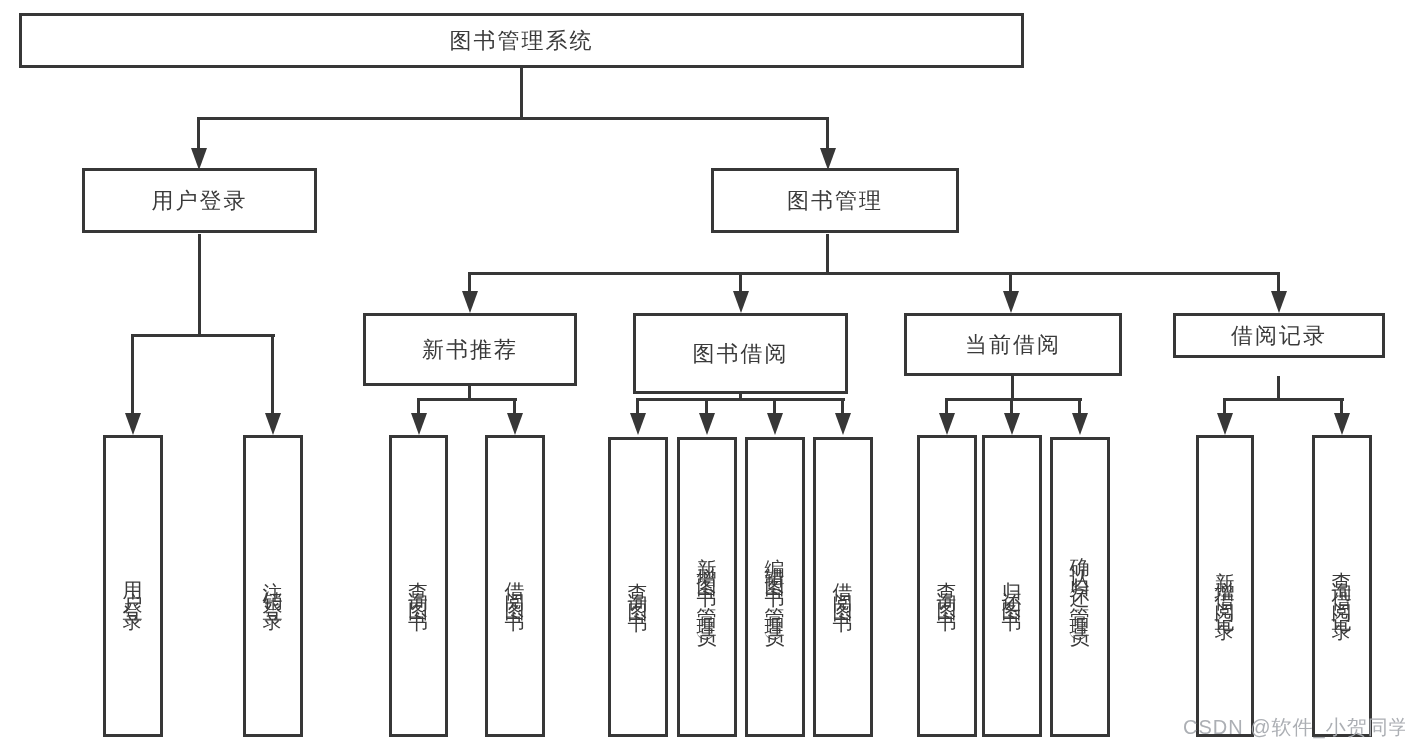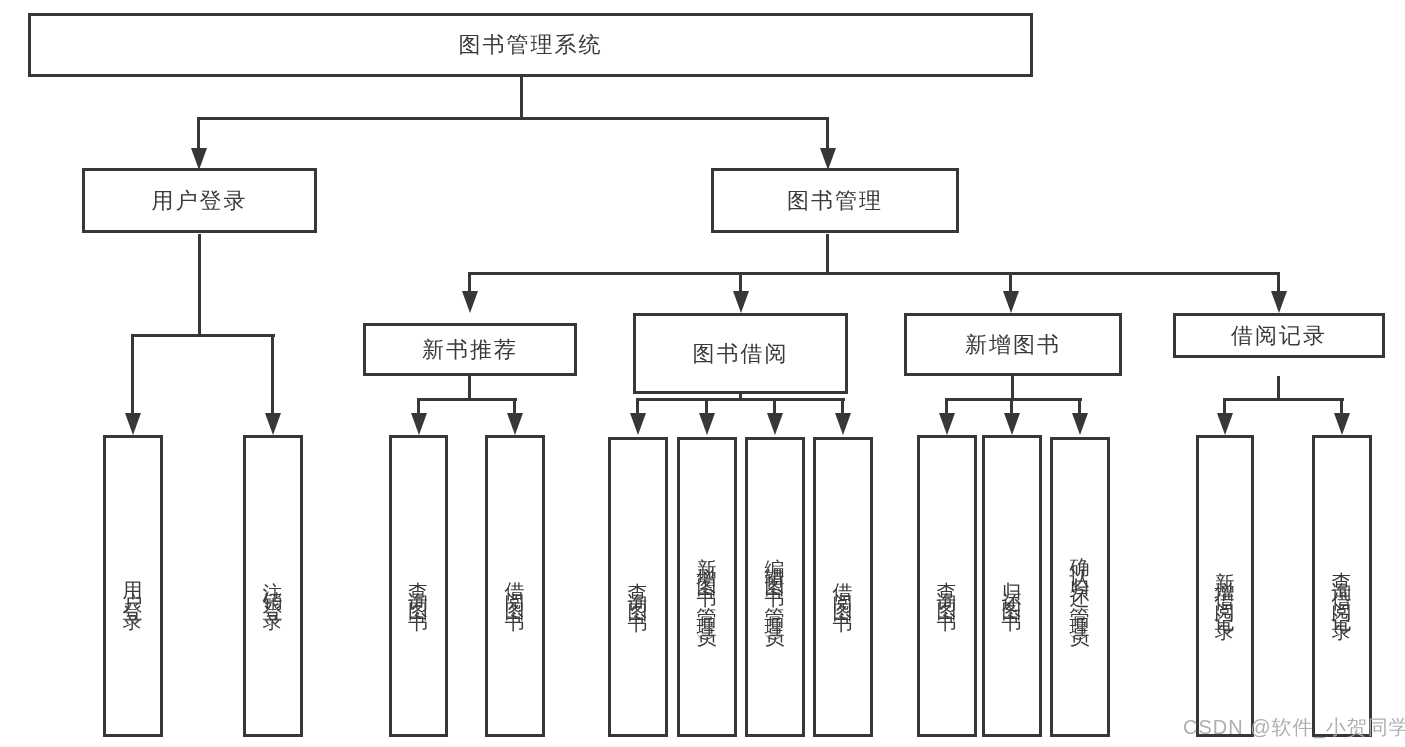--- a/index.html
+++ b/index.html
@@ -104,28 +104,28 @@
   <div class="vl" style="left:1078px;top:398px;height:17px"></div>
   <div class="ah" style="left:1072px;top:413px"></div>
 
   <div class="vl" style="left:1277px;top:376px;height:24px"></div>
   <div class="hl" style="left:1223px;top:398px;width:121px"></div>
   <div class="vl" style="left:1223px;top:398px;height:17px"></div>
   <div class="ah" style="left:1217px;top:413px"></div>
   <div class="vl" style="left:1340px;top:398px;height:17px"></div>
   <div class="ah" style="left:1334px;top:413px"></div>
 
-  <div class="box" style="left:28px;top:13px;width:1005px;height:64px">图书管理系统</div>
+  <div class="box" style="left:19px;top:13px;width:1005px;height:55px">图书管理系统</div>
 
   <div class="box" style="left:82px;top:168px;width:235px;height:65px">用户登录</div>
   <div class="box" style="left:711px;top:168px;width:248px;height:65px">图书管理</div>
 
-  <div class="box" style="left:363px;top:323px;width:214px;height:53px">新书推荐</div>
+  <div class="box" style="left:363px;top:313px;width:214px;height:73px">新书推荐</div>
   <div class="box" style="left:633px;top:313px;width:215px;height:81px">图书借阅</div>
-  <div class="box" style="left:904px;top:313px;width:218px;height:63px">新增图书</div>
+  <div class="box" style="left:904px;top:313px;width:218px;height:63px">当前借阅</div>
   <div class="box" style="left:1173px;top:313px;width:212px;height:45px">借阅记录</div>
 
   <div class="box vbox" style="left:103px;top:435px;width:60px;height:302px">
     <span>用户登录</span>
   </div>
   <div class="box vbox" style="left:243px;top:435px;width:60px;height:302px">
     <span>注销登录</span>
   </div>
 
   <div class="box vbox" style="left:389px;top:435px;width:59px;height:302px">

